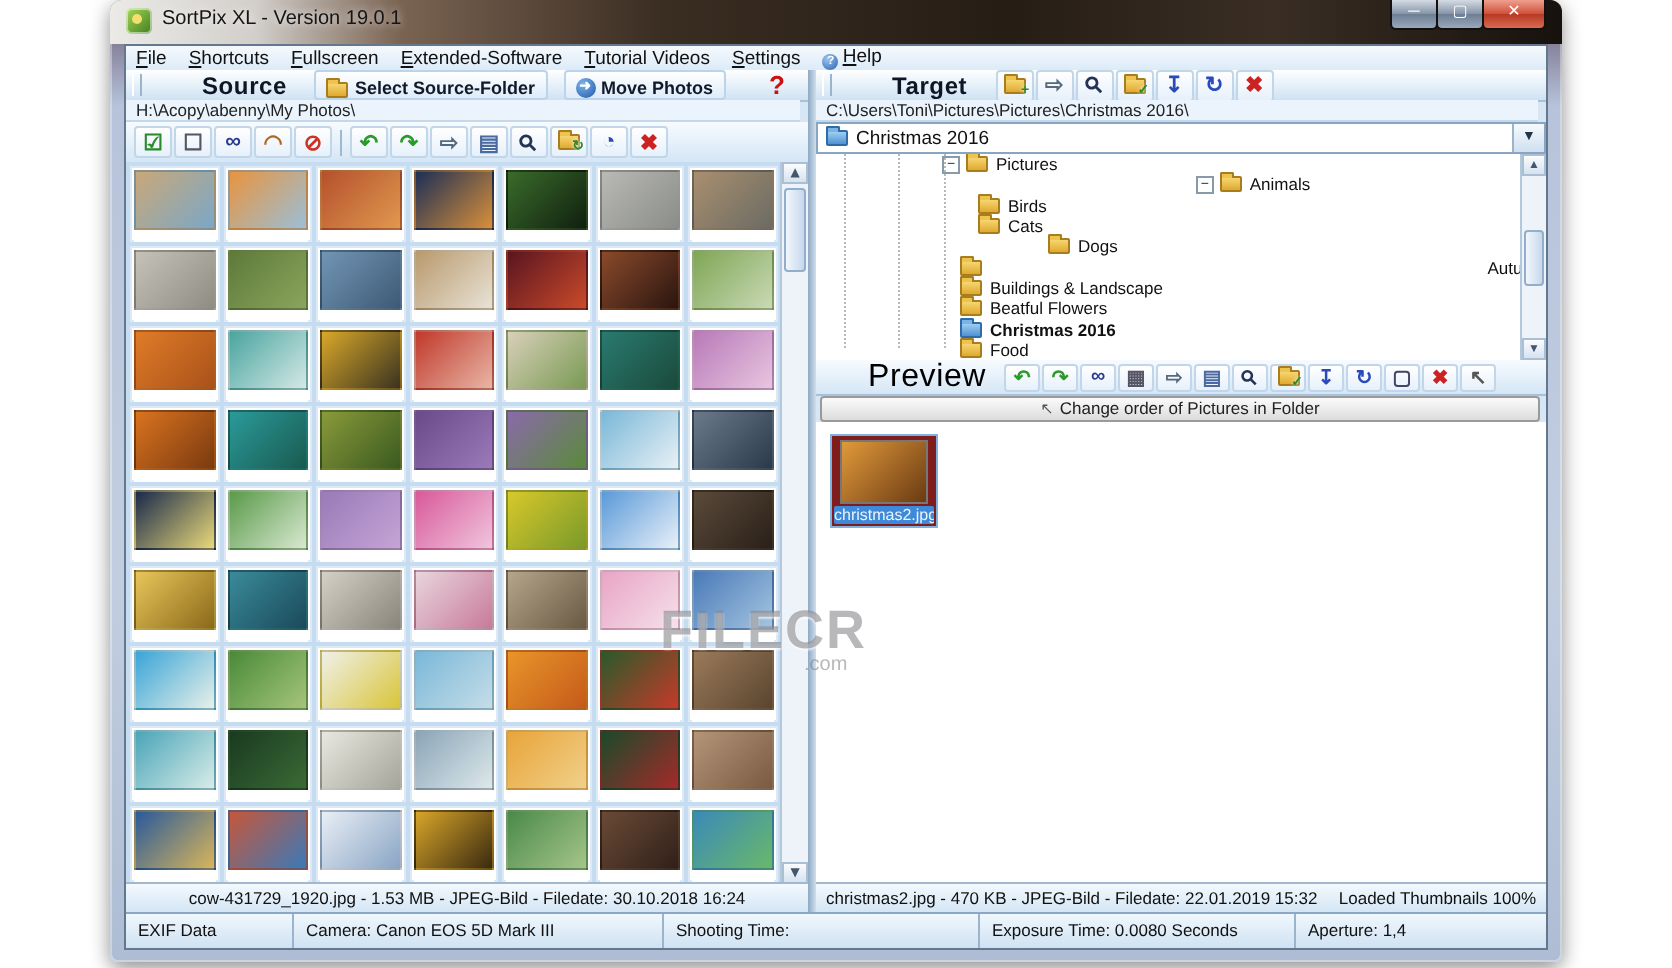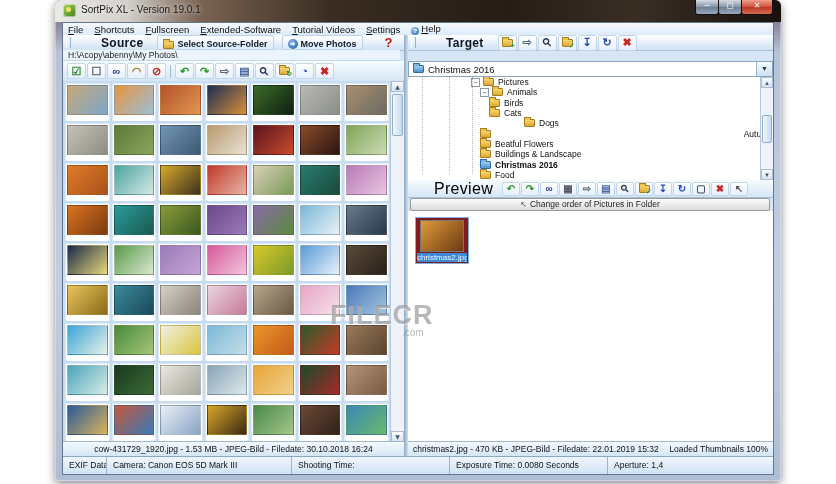--- a/index.html
+++ b/index.html
@@ -463,63 +463,64 @@
                 <span style="color: rgb(42, 74, 184);">↧</span>
               </span>
               <span class="tb-btn">
                 <span style="color: rgb(42, 74, 184);">↻</span>
               </span>
               <span class="tb-btn">
                 <span style="color: rgb(204, 34, 34);">✖</span>
               </span>
             </span>
         </div>
+        <div class="path-bar">C:\Users\Toni\Pictures\Pictures\Christmas 2016\</div>
         <div class="dropdown">
           <span class="fold blue"></span>
           <span>Christmas 2016</span>
           <span class="dd-btn">▼</span>
         </div>
         <div class="tree">
           <div class="guide" style="left:14px"></div>
           <div class="guide" style="left:41px"></div>
           <div class="guide" style="left:64px"></div>
           <div>
               <div class="tree-row" style="padding-left: 63px;">
                 <span class="expander">−</span>
                 <span class="fold"></span>
                 <span>Pictures</span>
               </div>
+              <div class="tree-row" style="padding-left: 72px; justify-content: center;">
+                <span class="expander">−</span>
+                <span class="fold"></span>
+                <span>Animals</span>
+              </div>
+              <div class="tree-row" style="padding-left: 81px;">
+                <span class="fold"></span>
+                <span>Birds</span>
+              </div>
+              <div class="tree-row" style="padding-left: 81px;">
+                <span class="fold"></span>
+                <span>Cats</span>
+              </div>
+              <div class="tree-row" style="padding-left: 116px;">
+                <span class="fold"></span>
+                <span>Dogs</span>
+              </div>
+              <div class="tree-row" style="padding-left: 72px; justify-content: space-between;">
+                <span class="fold"></span>
+                <span>Autumn</span>
+              </div>
               <div class="tree-row" style="padding-left: 72px;">
-                <span class="expander">−</span>
-                <span class="fold"></span>
-                <span>Animals</span>
-              </div>
-              <div class="tree-row" style="padding-left: 81px;">
-                <span class="fold"></span>
-                <span>Birds</span>
-              </div>
-              <div class="tree-row" style="padding-left: 81px;">
-                <span class="fold"></span>
-                <span>Cats</span>
-              </div>
-              <div class="tree-row" style="padding-left: 116px;">
-                <span class="fold"></span>
-                <span>Dogs</span>
-              </div>
-              <div class="tree-row" style="padding-left: 72px; justify-content: space-between;">
-                <span class="fold"></span>
-                <span>Autumn</span>
+                <span class="fold"></span>
+                <span>Buildings &amp; Landscape</span>
               </div>
               <div class="tree-row" style="padding-left: 72px;">
                 <span class="fold"></span>
                 <span>Beatful Flowers</span>
-              </div>
-              <div class="tree-row" style="padding-left: 72px;">
-                <span class="fold"></span>
-                <span>Buildings &amp; Landscape</span>
               </div>
               <div class="tree-row" style="padding-left: 72px;">
                 <span class="fold blue"></span>
                 <span style="font-weight: bold;">Christmas 2016</span>
               </div>
               <div class="tree-row" style="padding-left: 72px;">
                 <span class="fold"></span>
                 <span>Food</span>
               </div>
             </div>
@@ -580,21 +581,21 @@
         </div>
         <div class="files"><div class="file selected"><div class="fthumb" style="background: linear-gradient(135deg, rgb(224, 154, 58), rgb(106, 58, 18));"></div><div class="fname">christmas2.jpg</div></div></div>
         <div class="panel-status">
           <span class="left">christmas2.jpg - 470 KB - JPEG-Bild - Filedate: 22.01.2019 15:32</span>
           <span class="right">Loaded Thumbnails 100%</span>
         </div>
       </div>
 
     </div>
     <div class="bottombar">
-        <div class="seg" style="width: 44px;">EXIF Data</div>
+        <div class="seg" style="width: 84px;">EXIF Data</div>
         <div class="seg" style="width: 185px;">Camera: Canon EOS 5D Mark III</div>
         <div class="seg" style="width: 158px;">Shooting Time:</div>
         <div class="seg" style="width: 158px;">Exposure Time: 0.0080 Seconds</div>
         <div class="seg" style="width: 147px; flex: 1 1 0%; border-right: none;">Aperture: 1,4</div>
       </div>
   </div>
 </div>
 
 <div class="watermark">
   <div class="w1">FILECR</div>

